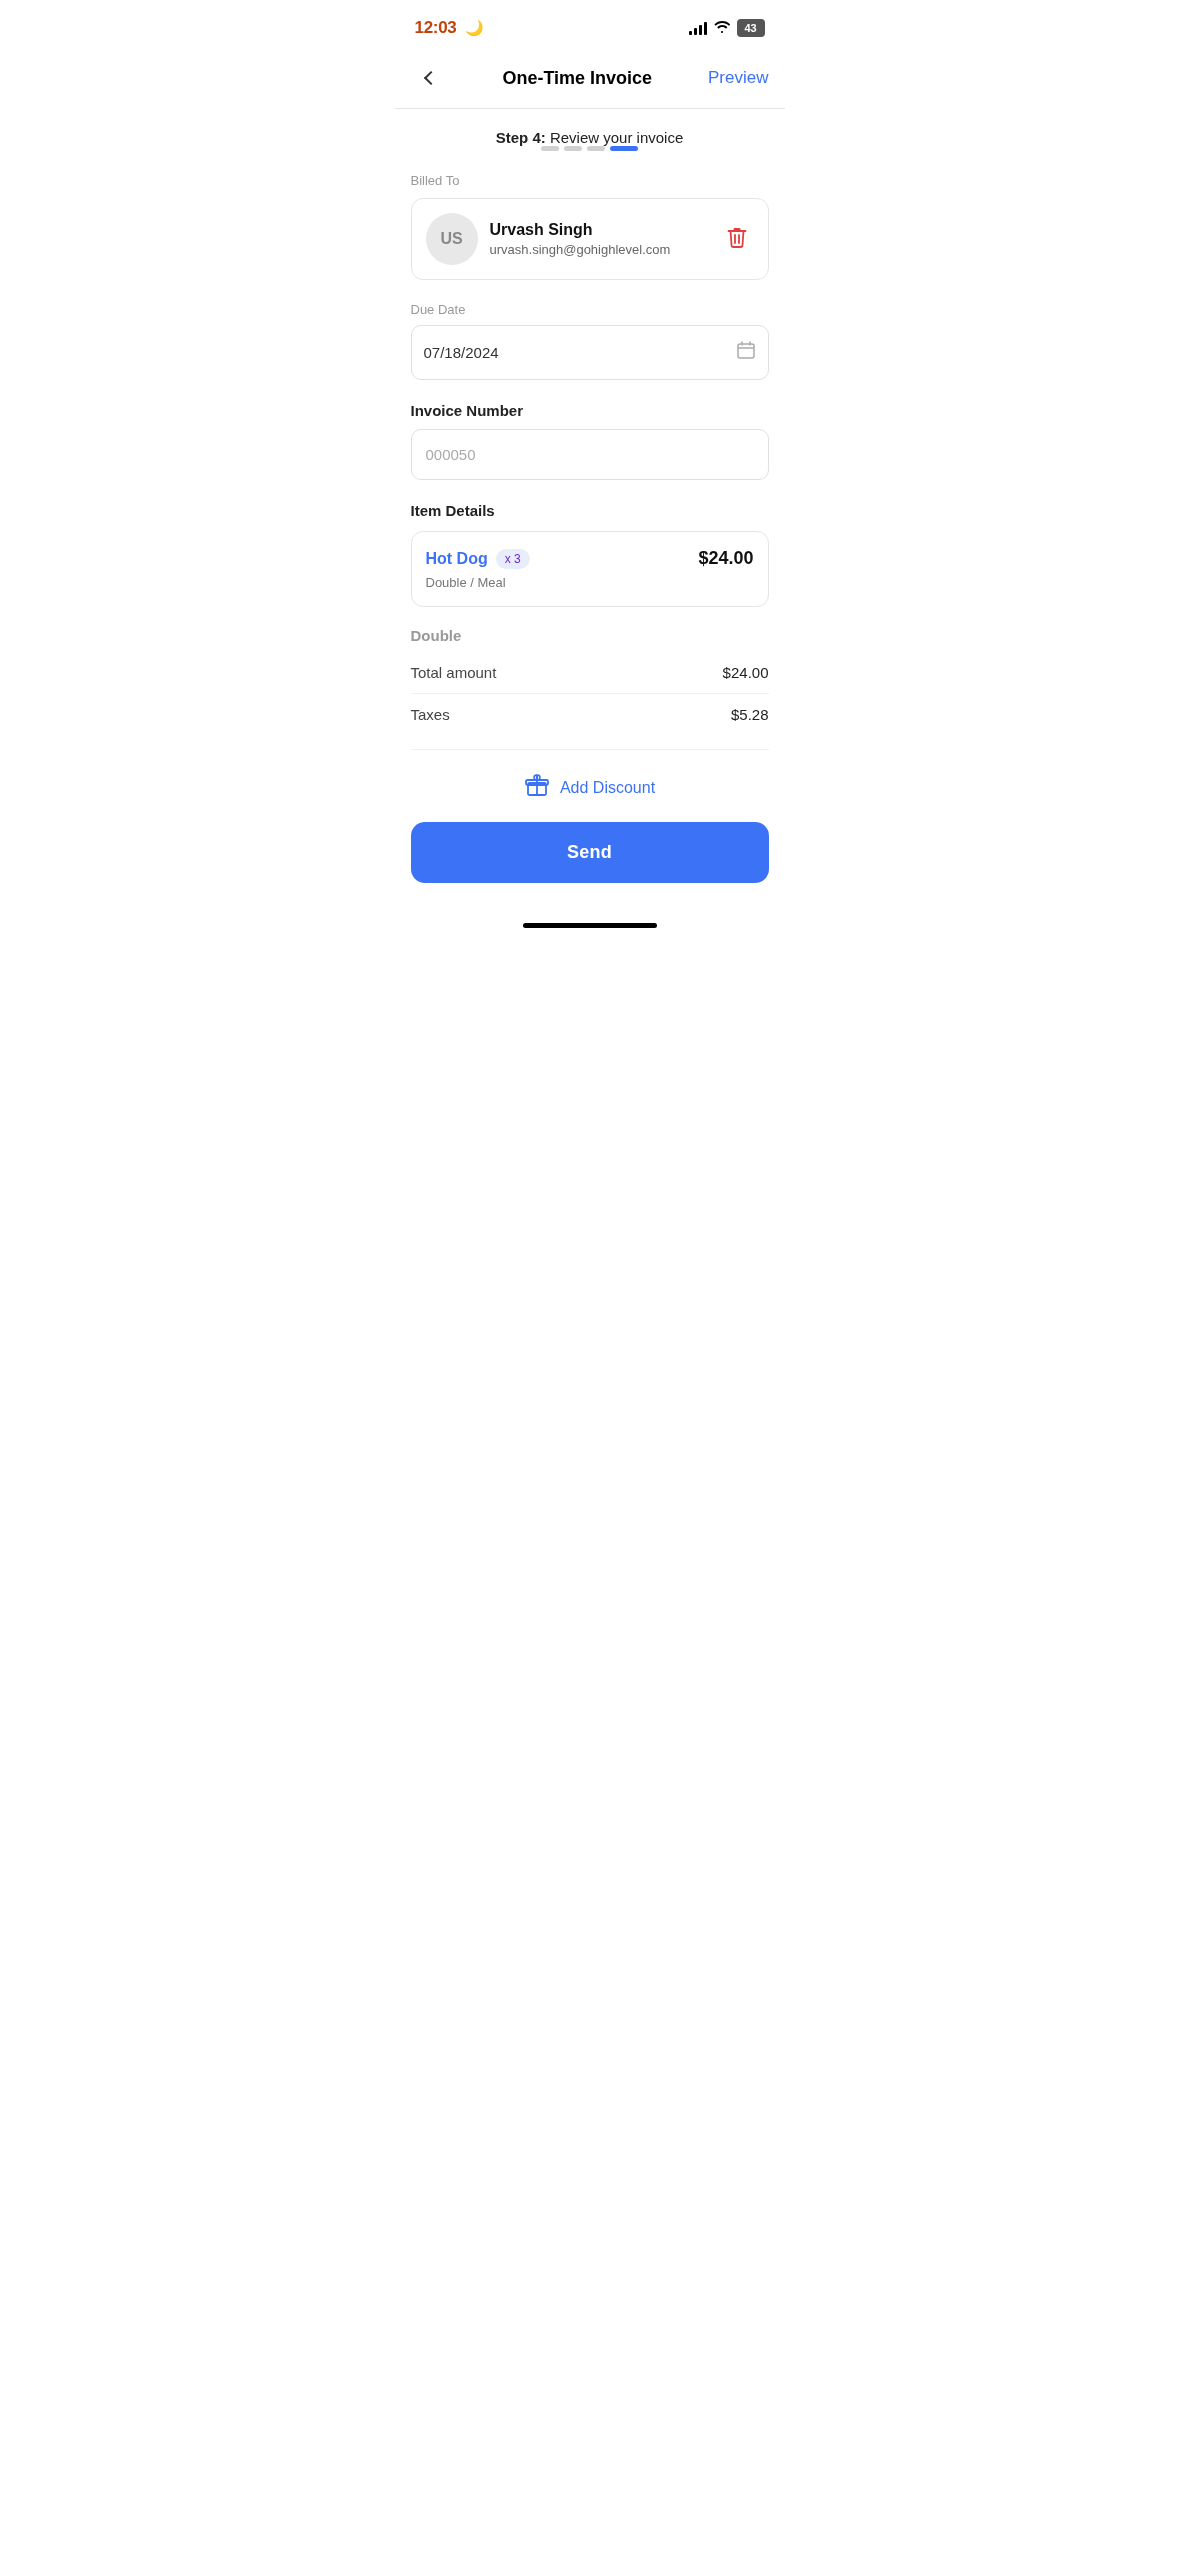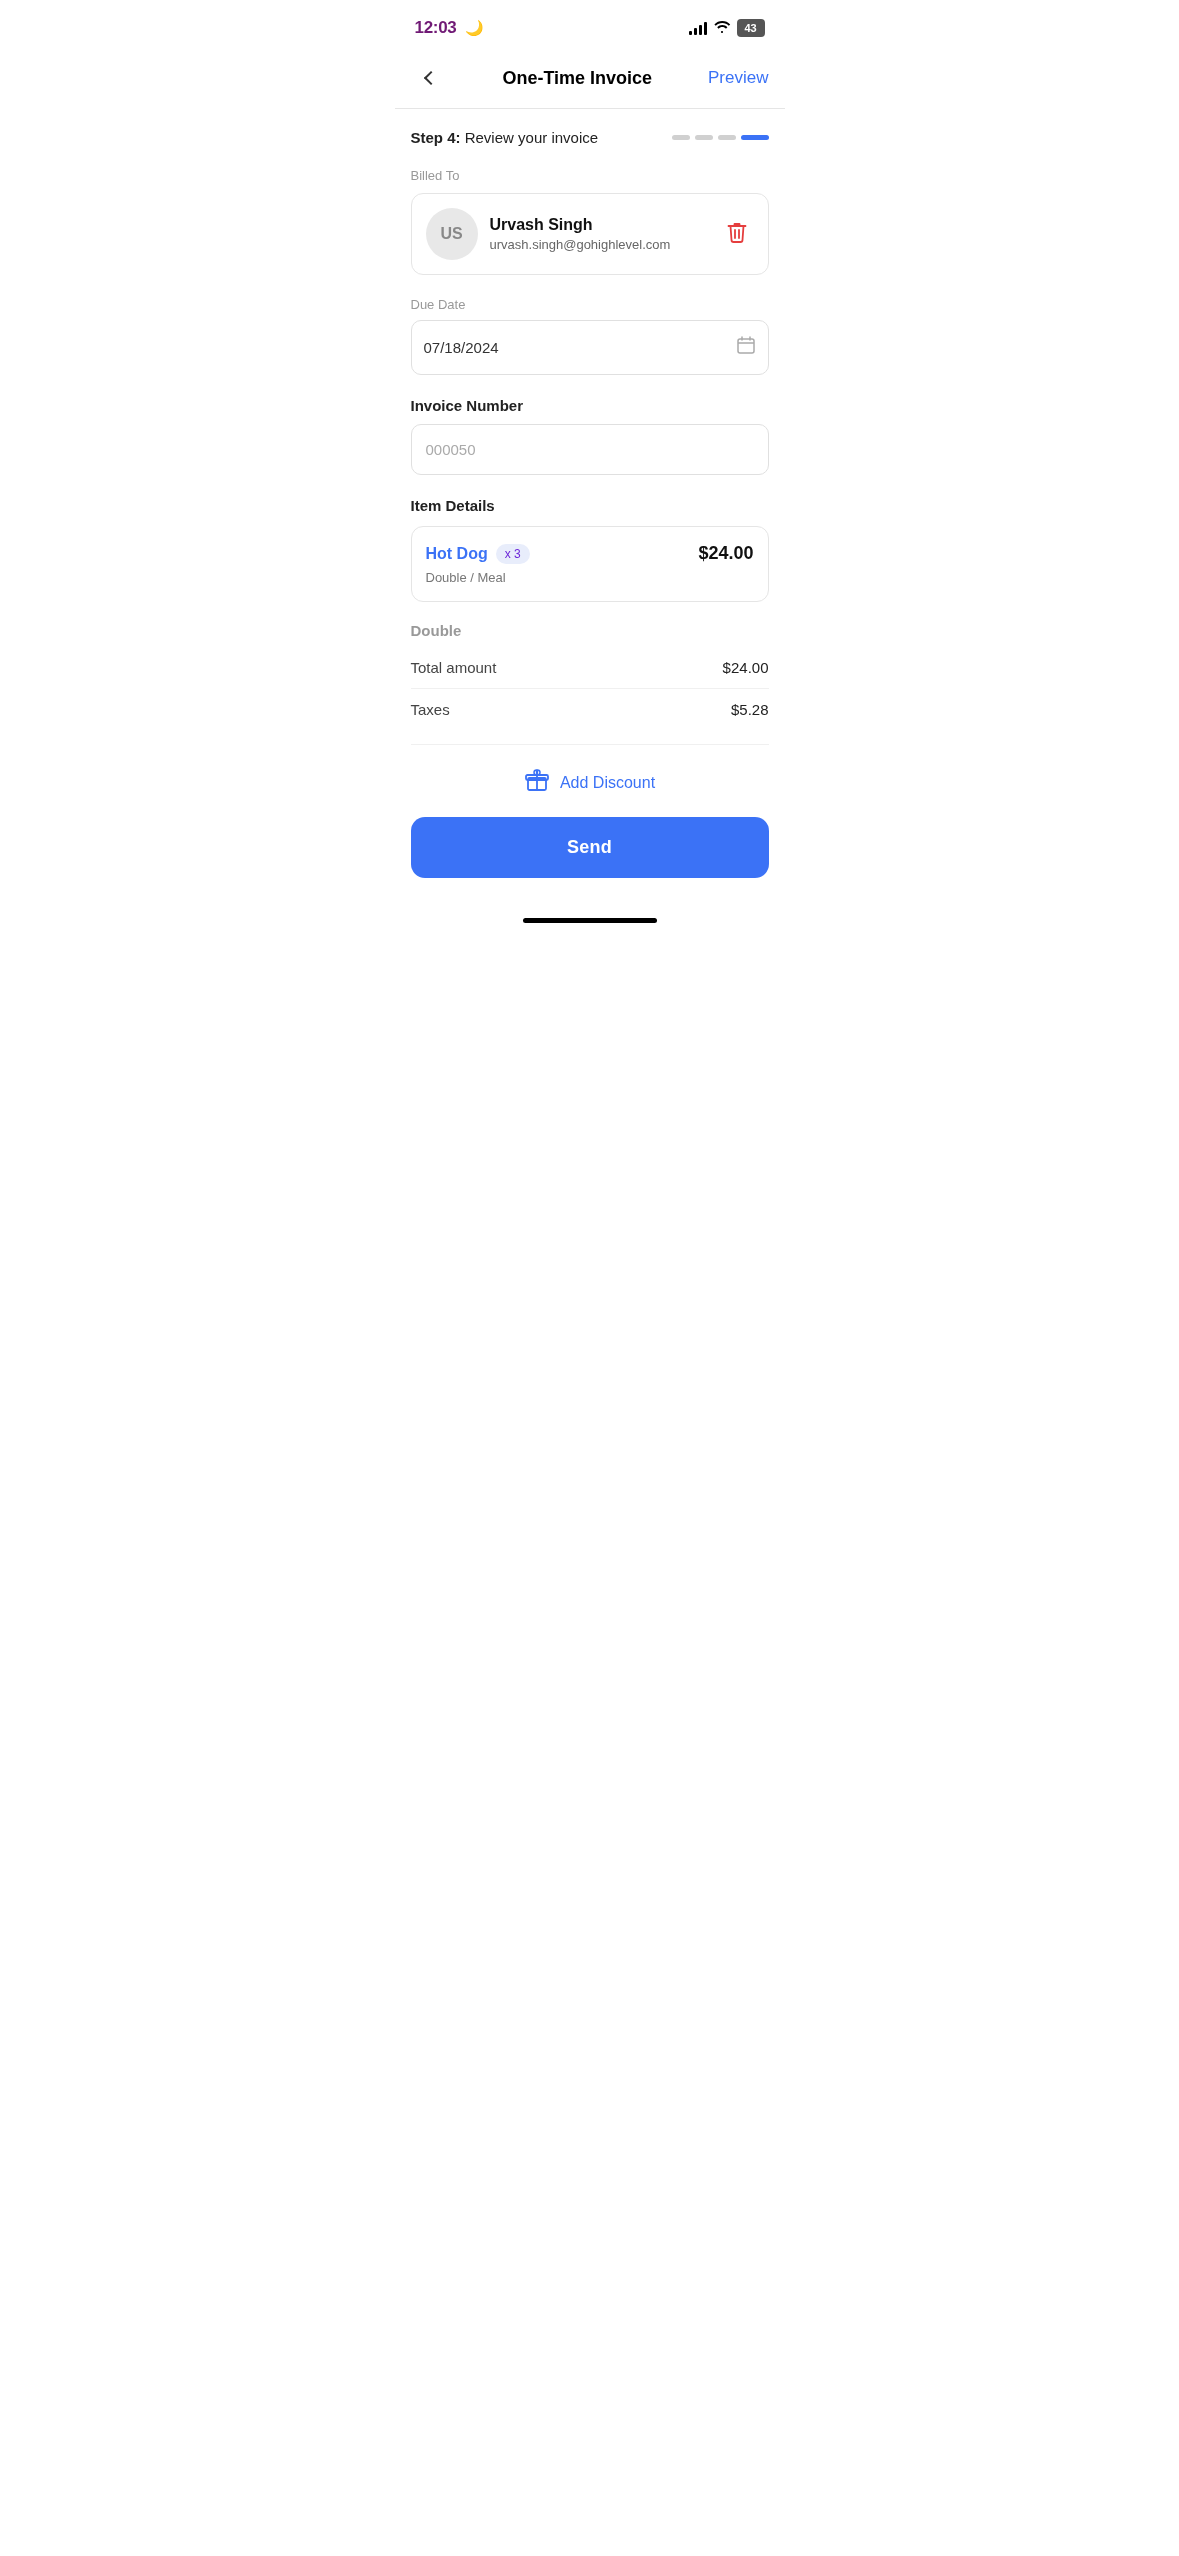--- a/index.html
+++ b/index.html
@@ -19,21 +19,21 @@
     .status-bar {
       display: flex;
       justify-content: space-between;
       align-items: center;
       padding: 14px 20px 8px 20px;
       height: 50px;
     }
     .status-time {
       font-size: 17px;
       font-weight: 600;
-      color: #701a75;
+      color: #c2410c;
       letter-spacing: -0.3px;
     }
     .status-icons {
       display: flex;
       align-items: center;
       gap: 6px;
     }
     .signal-bars {
       display: flex;
       align-items: flex-end;
@@ -95,20 +95,21 @@
     .content {
       padding: 20px 16px 0 16px;
     }
 
     
     .step-row {
       display: flex;
       align-items: center;
       justify-content: space-between;
       margin-bottom: 22px;
+      flex-direction: column;
     }
     .step-text {
       font-size: 15px;
       color: #222;
     }
     .step-text span {
       font-weight: 700;
     }
     .step-dots {
       display: flex;

